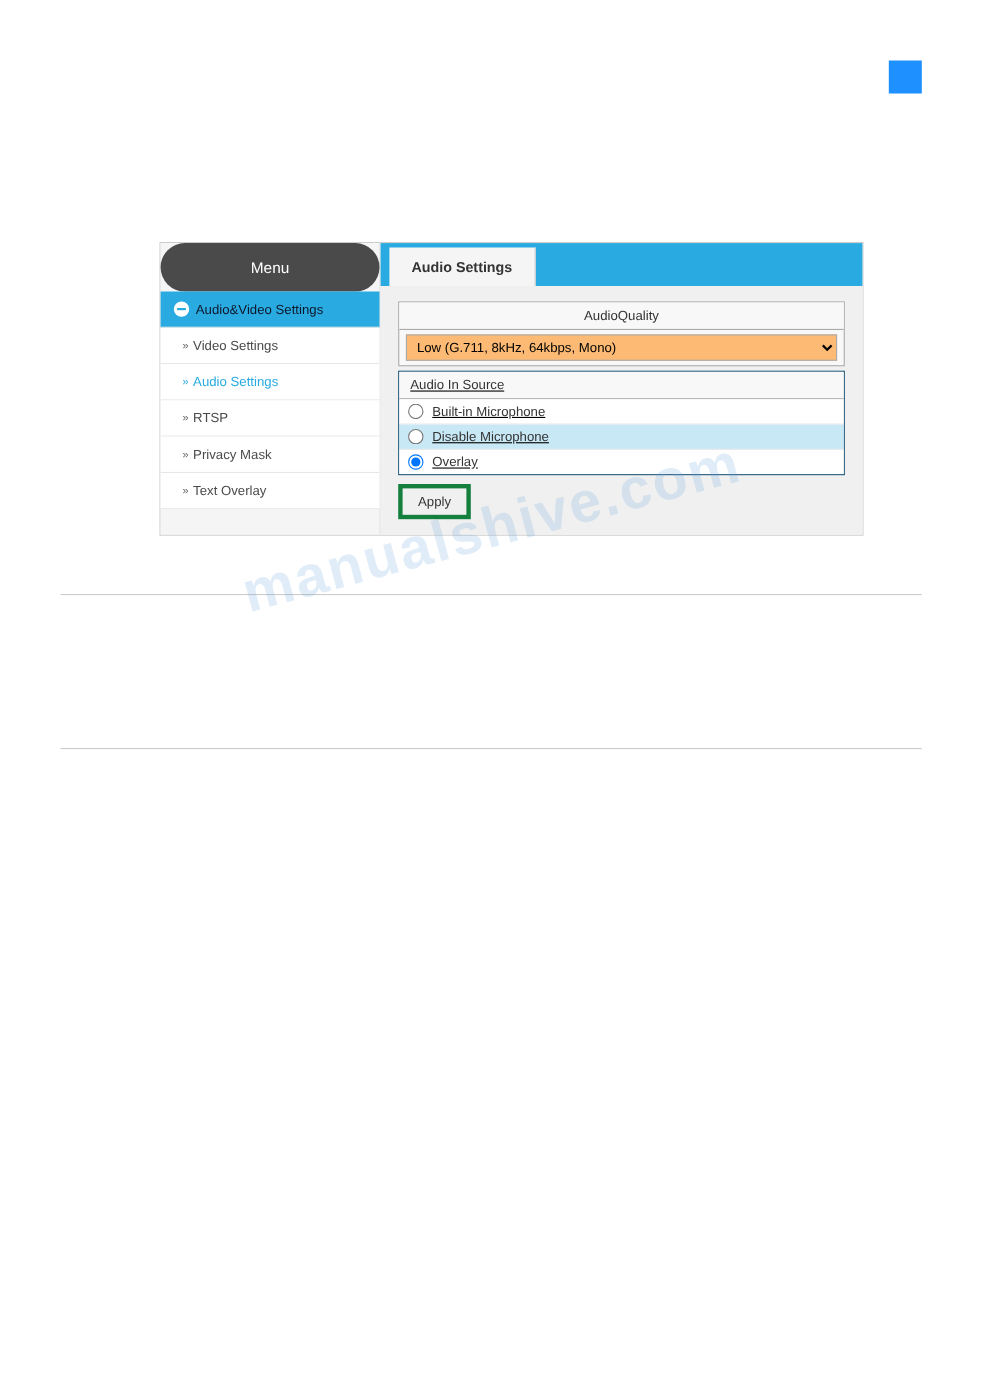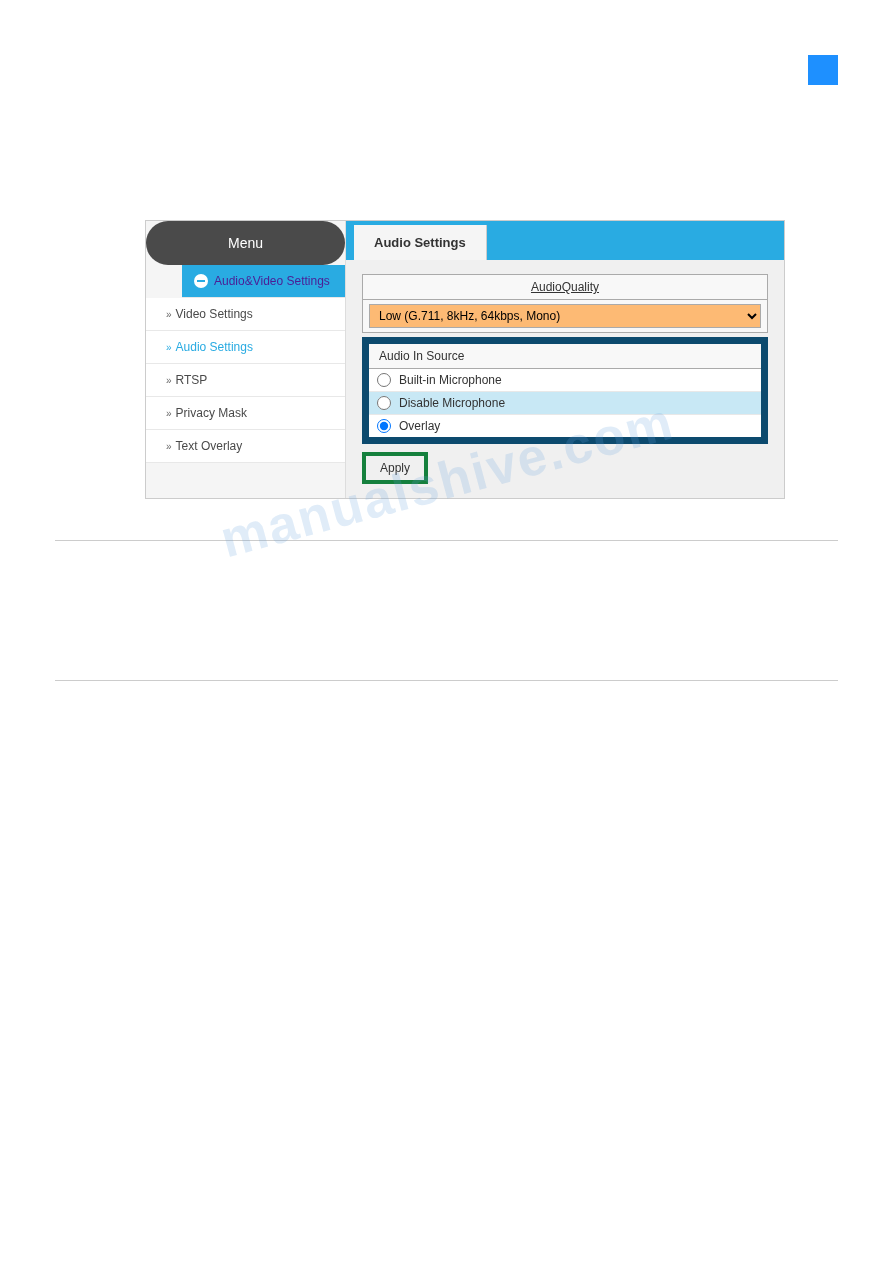--- a/index.html
+++ b/index.html
@@ -60,22 +60,21 @@
       cursor: pointer;
       display: flex;
       align-items: center;
       gap: 6px;
       font-size: 12px;
       border-bottom: 1px solid #e8e8e8;
     }
 
     .sidebar-item.active {
       background: #29abe2;
-      color: #4c1d95;
-      margin-left: 36px;
+      color: #0f172a;
     }
 
     .sidebar-item.active .minus-icon {
       display: inline-block;
       width: 14px;
       height: 14px;
       background: #ffffff;
       border-radius: 50%;
       position: relative;
       flex-shrink: 0;
@@ -159,43 +158,43 @@
       margin-bottom: 4px;
     }
 
     .section-label {
       text-align: center;
       padding: 5px 10px;
       font-size: 12px;
       color: #333;
       background: #f8f8f8;
       border-bottom: 1px solid #aaa;
-      text-decoration: underline;
     }
 
     .select-row {
       display: flex;
       align-items: center;
       padding: 4px 6px;
     }
 
     .dropdown-select {
       flex: 1;
       padding: 3px 5px;
       font-size: 12px;
       border: 1px solid #aaa;
       background: #fdba74;
       appearance: auto;
     }
 
     
     .audio-source-box {
-      border: 7px solid #0c4a6e;
+      border: 1px solid #0c4a6e;
       background: #f8f8f8;
       margin-bottom: 8px;
+      text-decoration: underline;
     }
 
     .audio-source-label {
       text-align: left;
       padding: 5px 10px;
       font-size: 12px;
       color: #333;
       background: #f8f8f8;
       border-bottom: 1px solid #aaa;
     }

